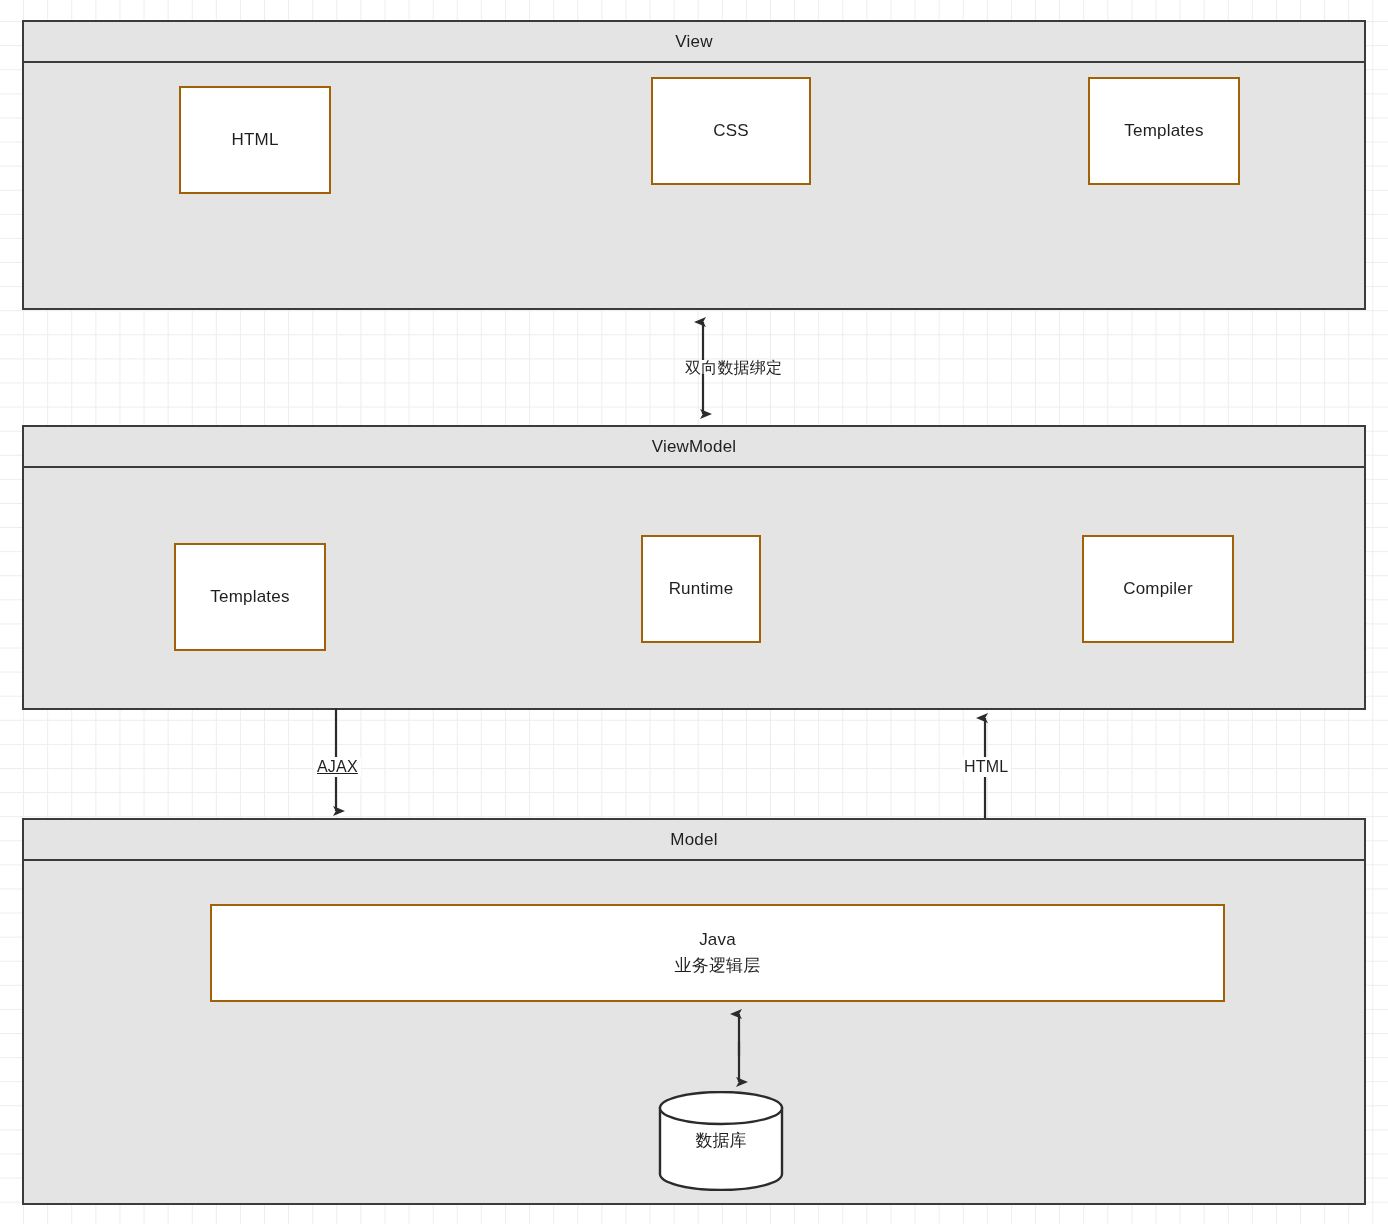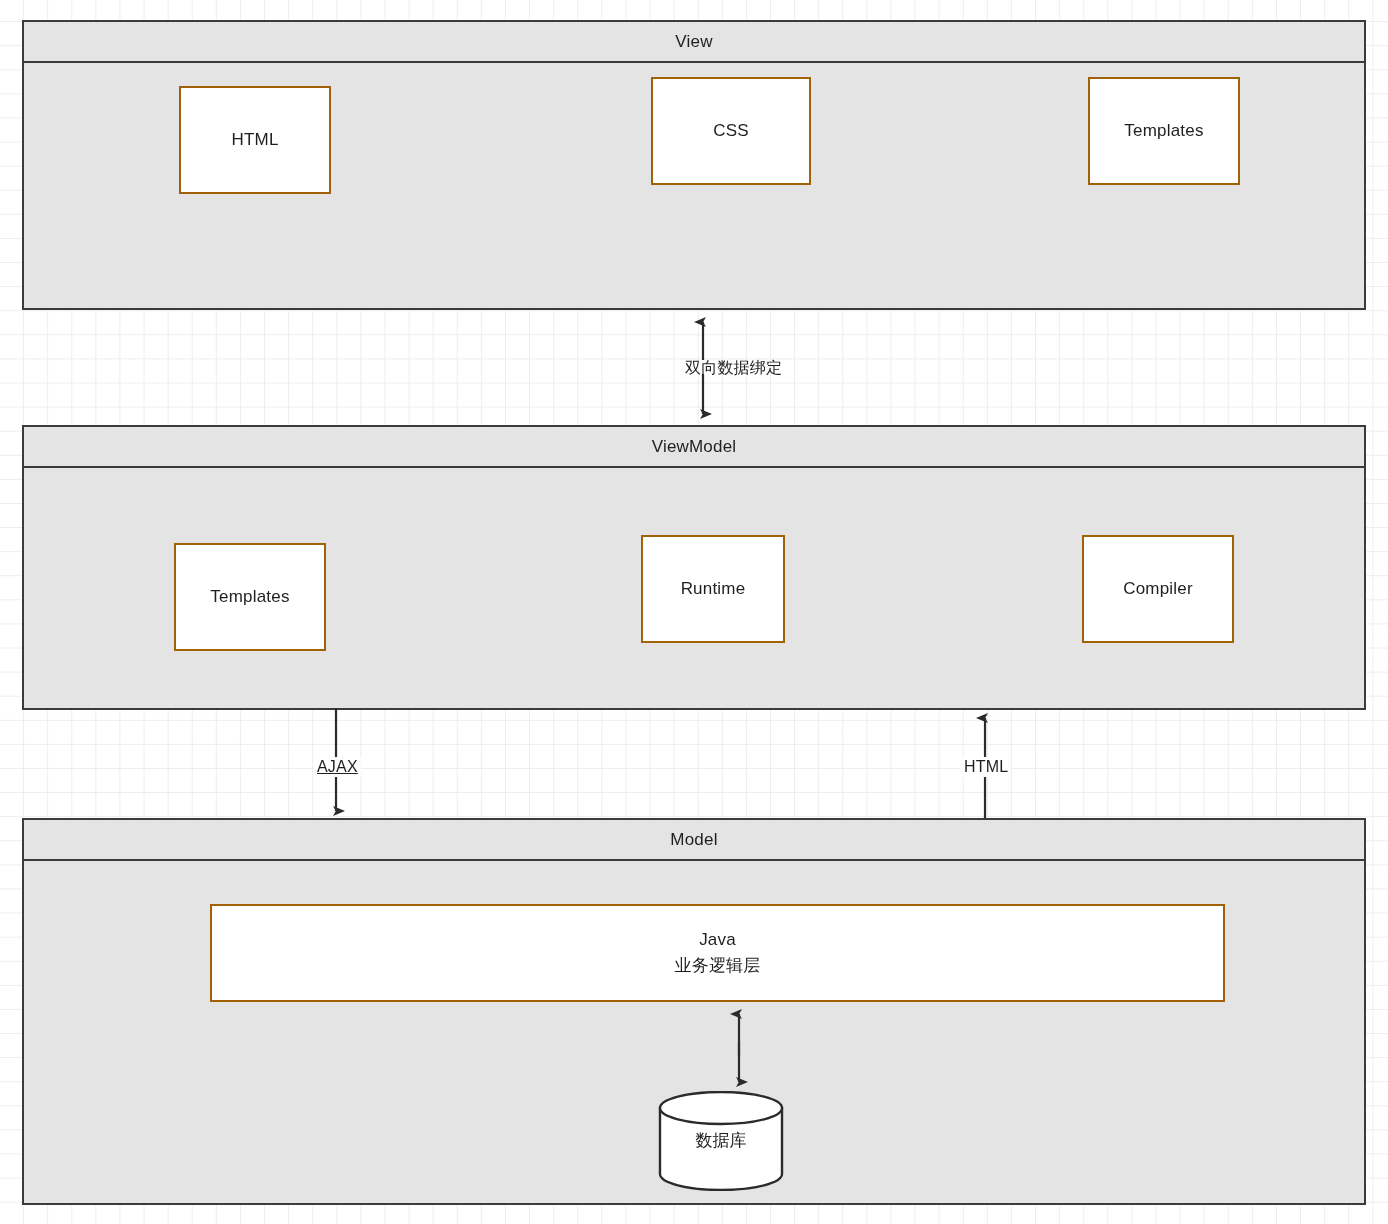--- a/index.html
+++ b/index.html
@@ -142,21 +142,21 @@
 
   <div class="layer" style="left:22px; top:425px; width:1344px; height:285px;">
     <div class="layer-header">
       <span>ViewModel</span>
     </div>
 
     <div class="node" style="left:150px; top:116px; width:152px; height:108px;">
       <span>Templates</span>
     </div>
 
-    <div class="node" style="left:617px; top:108px; width:144px; height:108px;">
+    <div class="node" style="left:617px; top:108px; width:120px; height:108px;">
       <span>Runtime</span>
     </div>
 
     <div class="node" style="left:1058px; top:108px; width:152px; height:108px;">
       <span>Compiler</span>
     </div>
   </div>
 
   <div class="connector" style="left:306px; top:708px; width:60px; height:114px;">
     <svg width="60" height="114" viewBox="0 0 60 114">

